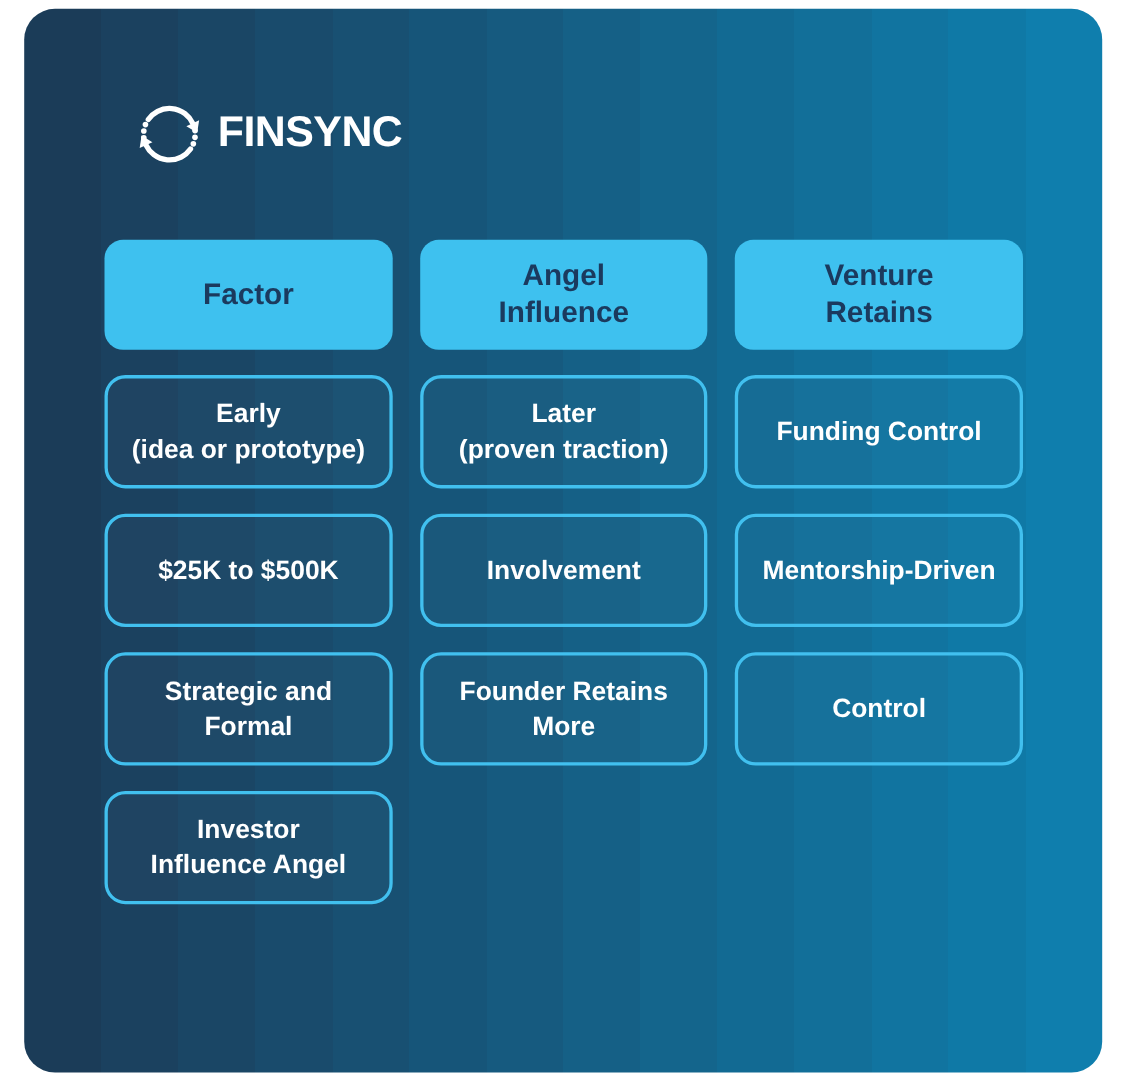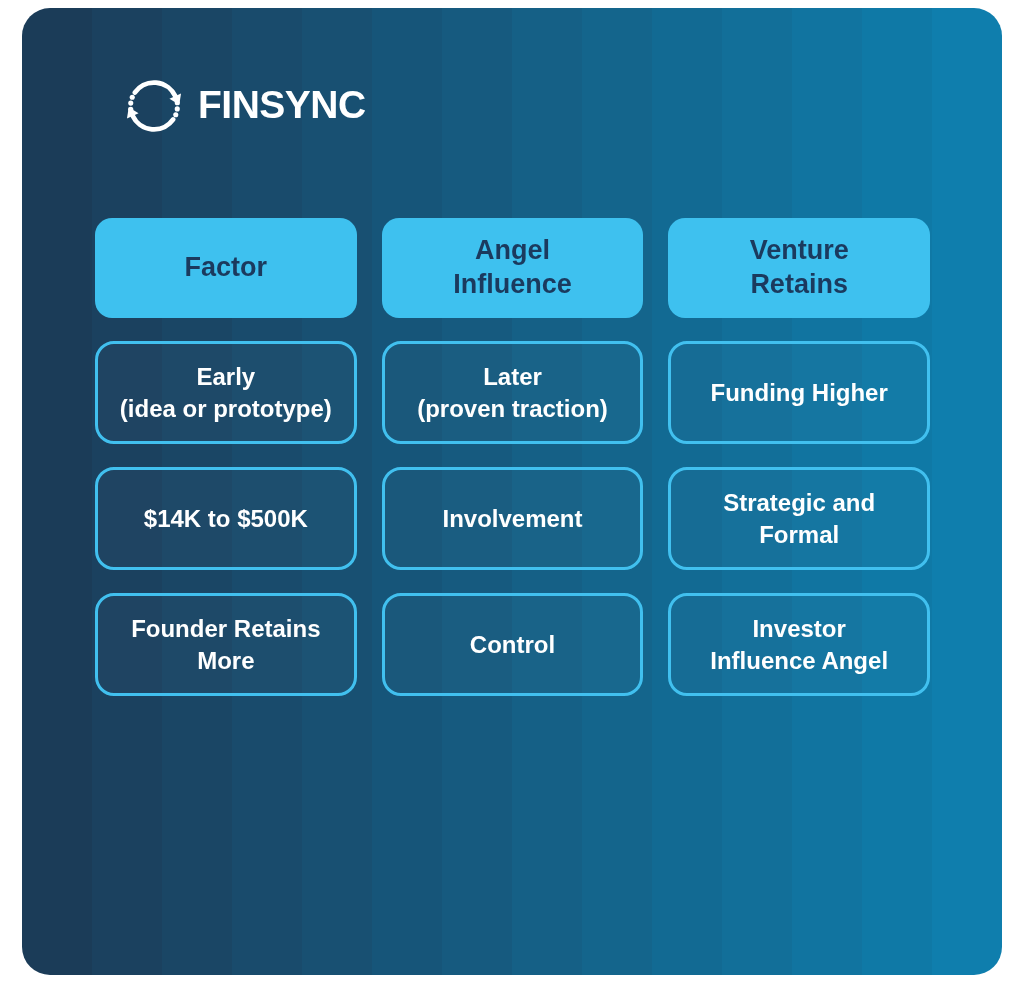--- a/index.html
+++ b/index.html
@@ -36,21 +36,21 @@
       #14658c 57.1%,#14658c 64.3%,
       #126a93 64.3%,#126a93 71.4%,
       #126f99 71.4%,#126f99 78.6%,
       #1174a0 78.6%,#1174a0 85.7%,
       #0f79a6 85.7%,#0f79a6 92.9%,
       #0f7ead 92.9%,#0f7ead 100%);
   }
   .logo {
     position: absolute;
     left: 100px;
-    top: 66px;
+    top: 82px;
     display: flex;
     align-items: center;
     gap: 12px;
   }
   .logo svg {
     width: 64px;
     height: 64px;
     display: block;
   }
   .brand-name {
@@ -135,24 +135,25 @@
       <div class="hcell">Angel
 Influence</div>
       <div class="hcell">Venture
 Retains</div>
 
       <div class="dcell">Early
 (idea or prototype)</div>
       <div class="dcell">Later
 (proven traction)</div>
 
-      <div class="dcell">Funding Higher</div>
-      <div class="dcell">$14K to $500K</div>
+      <div class="dcell">Funding Control</div>
+      <div class="dcell">$25K to $500K</div>
 
       <div class="dcell">Involvement</div>
+      <div class="dcell">Mentorship-Driven</div>
       <div class="dcell">Strategic and
 Formal</div>
 
       <div class="dcell">Founder Retains
 More</div>
       <div class="dcell">Control</div>
       <div class="dcell">Investor
 Influence Angel</div>
     </div>
 

